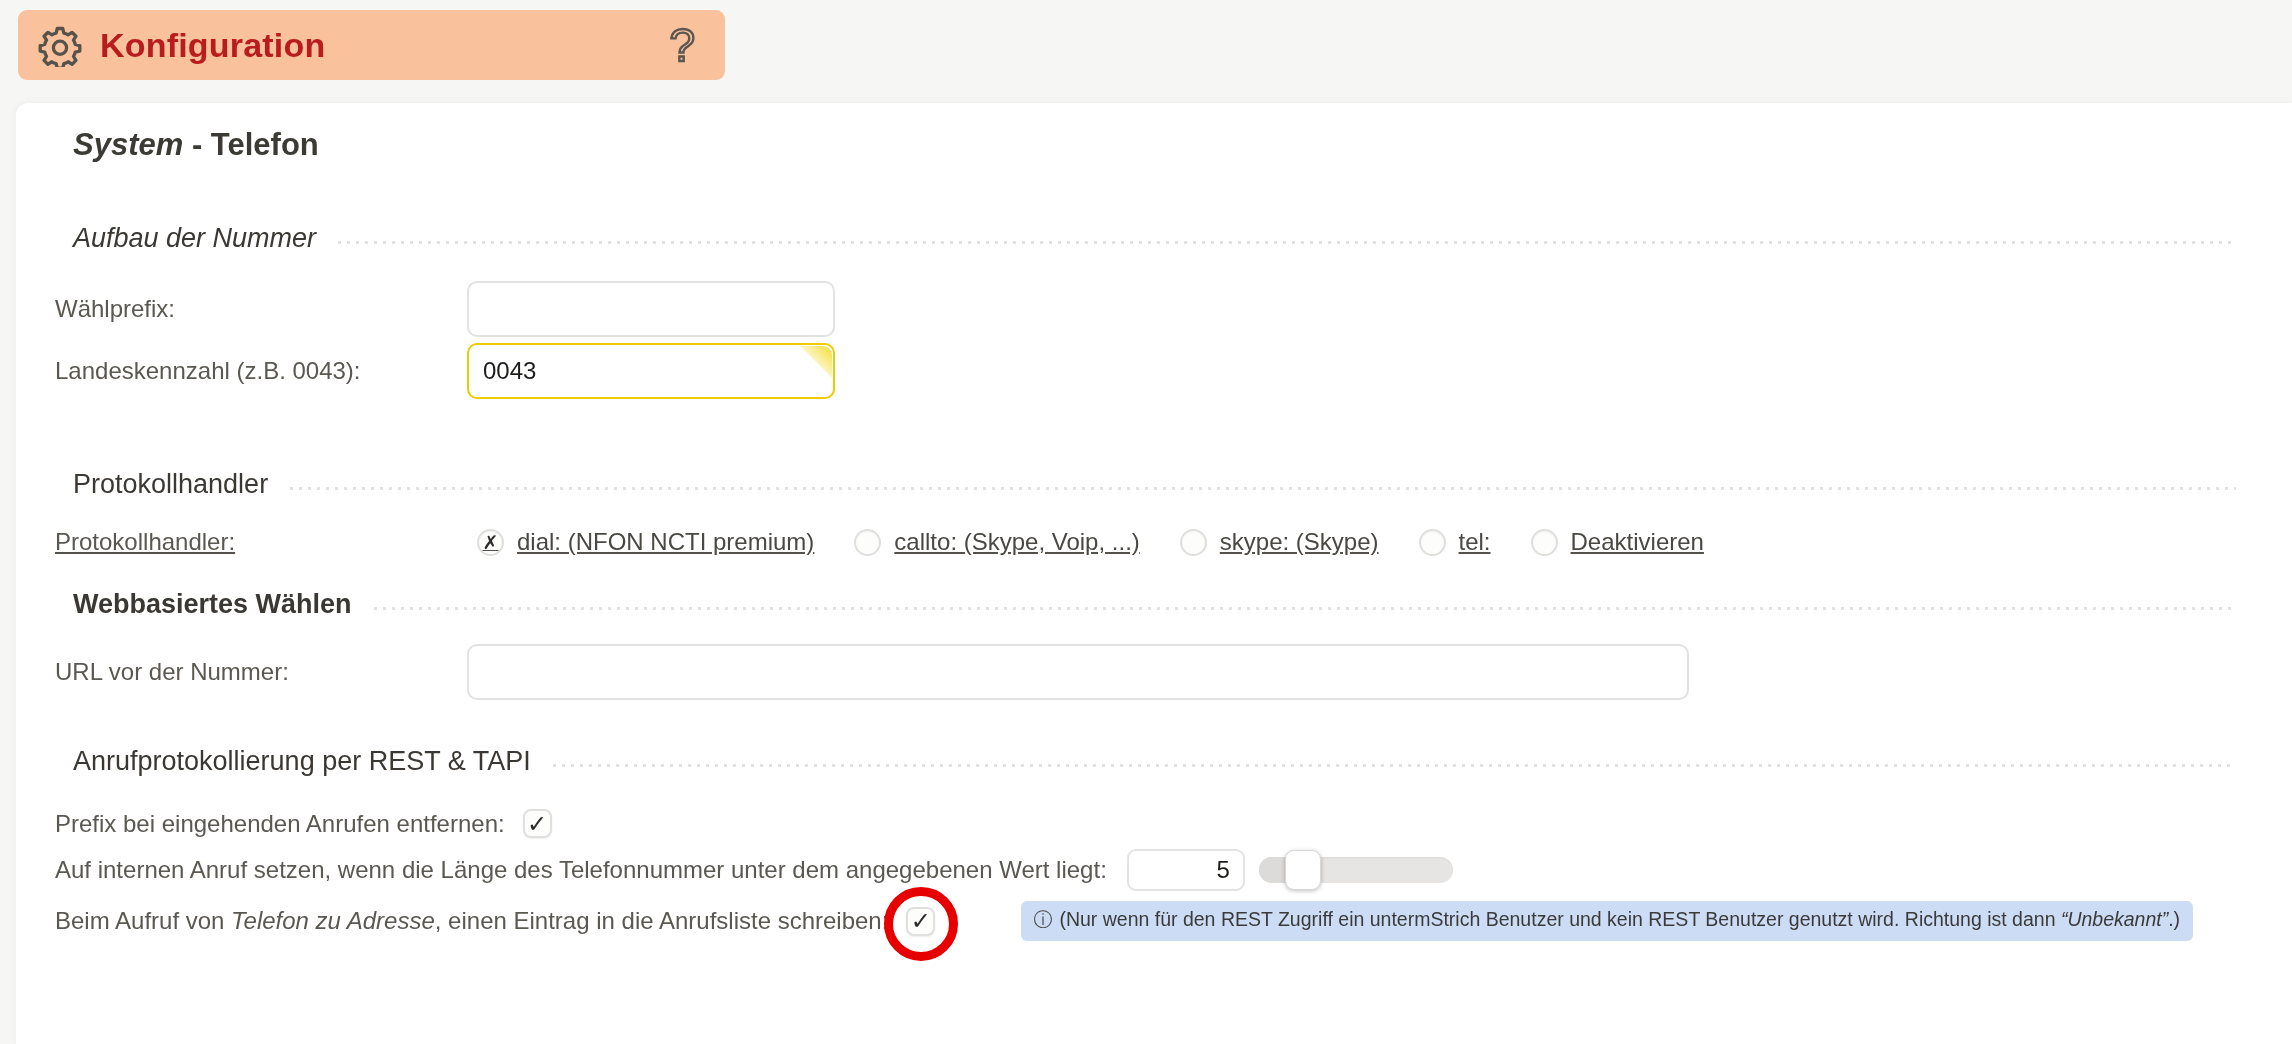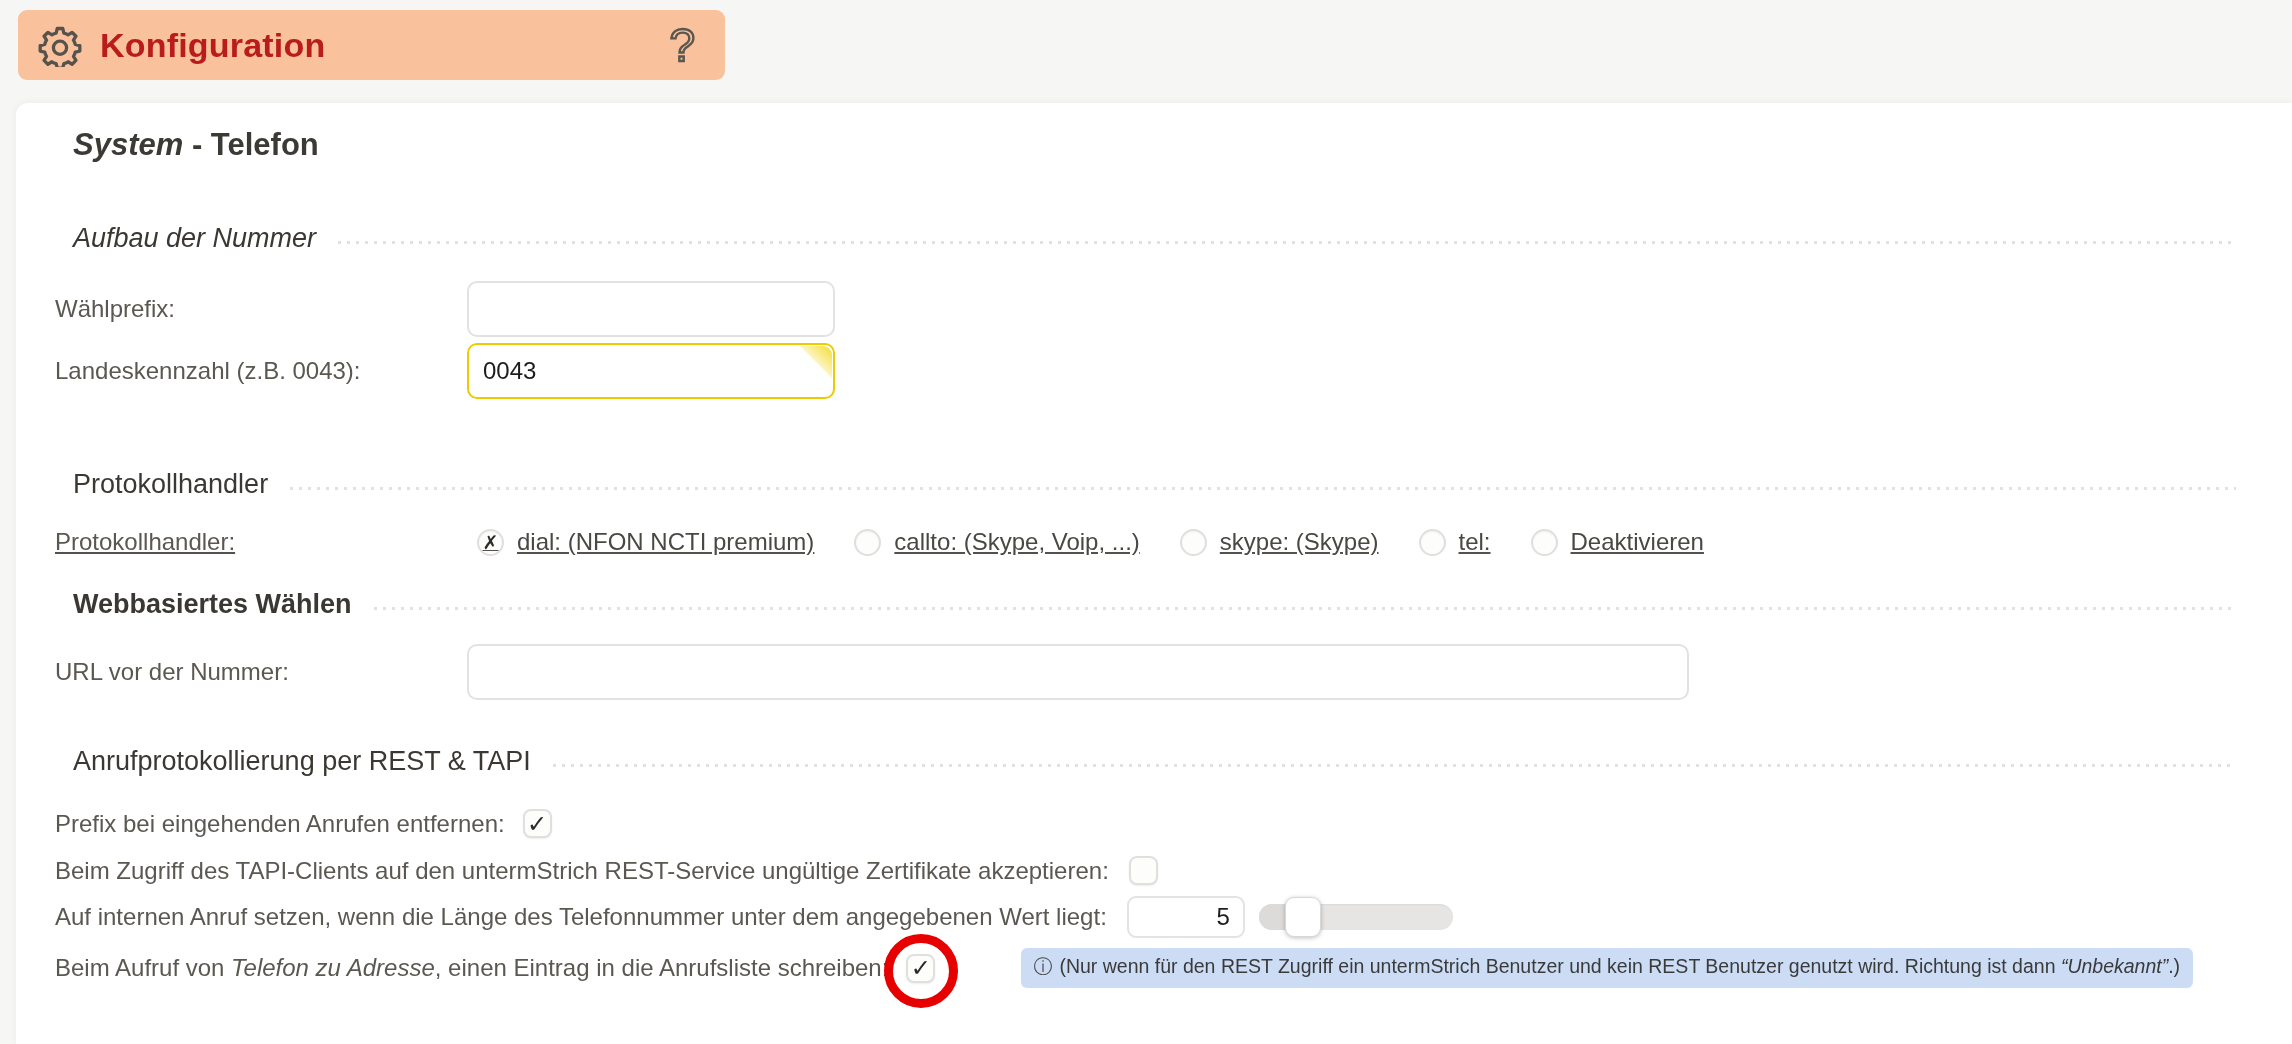--- a/index.html
+++ b/index.html
@@ -246,24 +246,20 @@
   <div class="section-heading mt-sec4">
     <span class="txt">Anrufprotokollierung per REST &amp; TAPI</span>
     <span class="dotline"></span>
   </div>
 
   <div class="row mt-row-a1">
     <span class="label">Prefix bei eingehenden Anrufen entfernen:</span>
     <span class="checkbox gap18">✓</span>
   </div>
 
-  <div class="row mt-row-a2">
-    <span class="label">Beim Zugriff des TAPI-Clients auf den untermStrich REST-Service ungültige Zertifikate akzeptieren:</span>
-    <span class="checkbox gap20"></span>
-  </div>
 
   <div class="row mt-row-a3">
     <span class="label">Auf internen Anruf setzen, wenn die Länge des Telefonnummer unter dem angegebenen Wert liegt:</span>
     <input class="num-input gap20" type="text" value="5" style="">
     <span class="slider">
       <span class="slider-track"></span>
       <span class="slider-fill"></span>
       <span class="slider-handle"></span>
     </span>
   </div>

